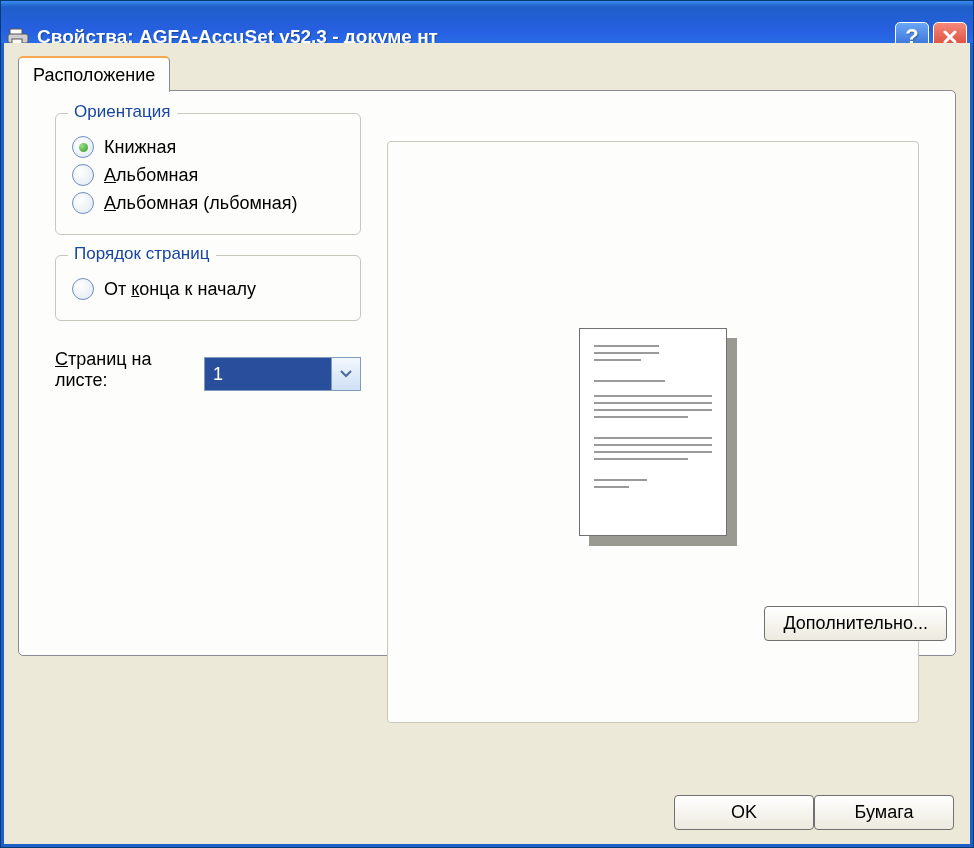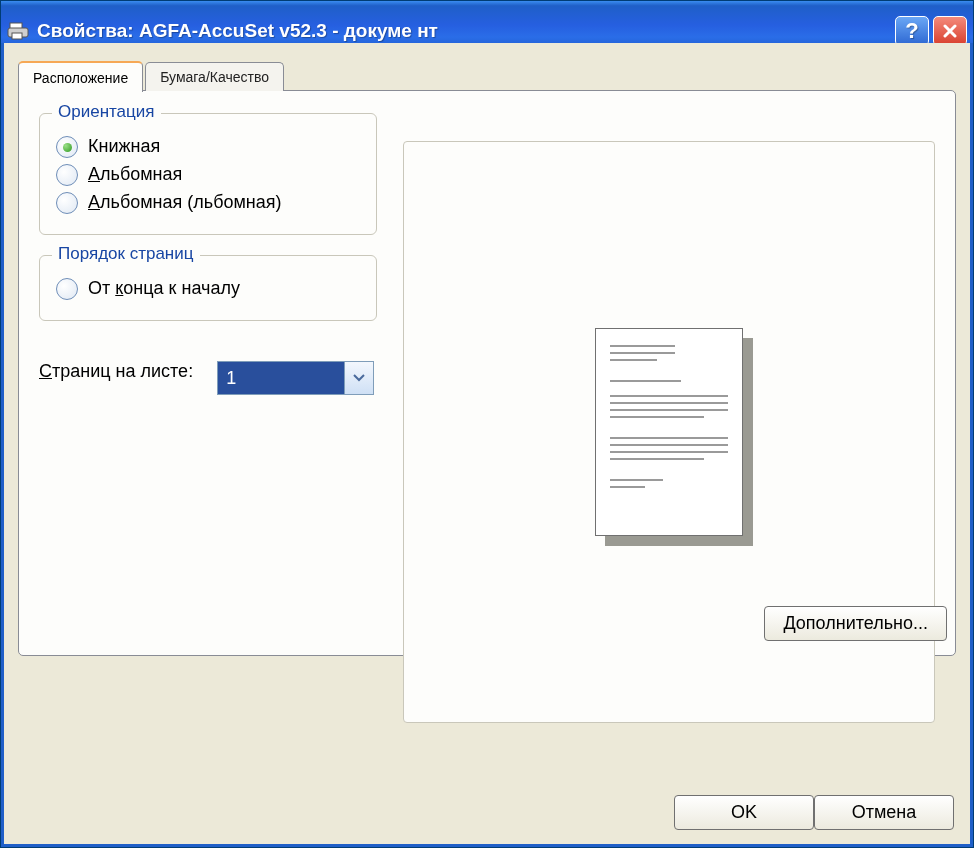--- a/index.html
+++ b/index.html
@@ -1,37 +1,37 @@
 <!DOCTYPE html>
 <html><head>
 <meta charset="utf-8">
 <style>
 html,body{margin:0;padding:0;font-family:Tahoma,Arial,sans-serif;font-size:16px;background:#ece9d8}
 .window{width:974px;height:848px;background:#ece9d8;border:1px solid #003c74;box-sizing:border-box;position:relative}
-.titlebar{height:42px;background:linear-gradient(to bottom,#3a8cf0 0%,#1f5fc8 8%,#265fe0 40%,#2a6de8 60%,#1850b8 100%);display:flex;align-items:center;padding:9px 6px;color:#fff;font-weight:bold;font-size:19px;text-shadow:1px 1px 1px rgba(0,0,0,.3)}
+.titlebar{height:42px;background:linear-gradient(to bottom,#3a8cf0 0%,#1f5fc8 8%,#265fe0 40%,#2a6de8 60%,#1850b8 100%);display:flex;align-items:center;padding:15px 6px;color:#fff;font-weight:bold;font-size:19px;text-shadow:1px 1px 1px rgba(0,0,0,.3)}
 .titlebar .icon-slot{margin-right:8px;display:flex;align-items:center}
 .titlebar .title-text{flex:1;white-space:nowrap;overflow:hidden}
 .titlebar .tb-btns{display:flex;gap:4px}
 .tb-btn{width:34px;height:30px;border-radius:5px;border:1px solid #fff;display:flex;align-items:center;justify-content:center;font-family:Tahoma,Arial,sans-serif;font-weight:bold;color:#fff;box-sizing:border-box}
 .tb-help{background:linear-gradient(to bottom,#6aa7f5,#2d67d2);font-size:22px}
 .tb-close{background:linear-gradient(to bottom,#f48a7b,#d83f2e);font-size:18px}
 .client{position:absolute;top:42px;left:0;right:0;bottom:0;background:#ece9d8;border:3px solid #1f5fc8;border-top:none;box-sizing:border-box;padding:12px 14px 14px 14px}
 .tab-row{display:flex;align-items:flex-end;height:36px;position:relative;z-index:2}
-.tab{background:#fcfcfa;border:1px solid #898c95;border-bottom:none;border-radius:5px 5px 0 0;padding:6px 14px 6px 14px;margin-right:2px;font-size:14px;position:relative}
+.tab{background:#fcfcfa;border:1px solid #898c95;border-bottom:none;border-radius:5px 5px 0 0;padding:6px 14px 6px 14px;margin-right:2px;font-size:18px;position:relative}
 .tab.active{background:#fdfdfb;border-top:2px solid #f6a855;padding-top:7px;z-index:3;top:1px}
 .tab.inactive{background:#f4f3ee;color:#222}
-.tab-panel{background:#fdfdfb;border:1px solid #898c95;border-radius:0 5px 5px 5px;height:566px;position:relative;top:-1px;z-index:1;padding:22px 20px;box-sizing:border-box;display:flex;gap:26px}
+.tab-panel{background:#fdfdfb;border:1px solid #898c95;border-radius:0 5px 5px 5px;height:566px;position:relative;top:-1px;z-index:1;padding:22px 36px;box-sizing:border-box;display:flex;gap:26px}
 .left-col{width:360px;display:flex;flex-direction:column;gap:20px}
 .right-col{flex:1;display:flex;align-items:flex-start;justify-content:center;padding-top:28px}
 .groupbox{border:1px solid #c9c7ba;border-radius:6px;padding:16px 16px 14px 16px;position:relative}
 .groupbox .legend{position:absolute;top:-12px;left:12px;background:#fdfdfb;padding:0 6px;color:#1846a3;font-size:17px}
-.radio-item{display:flex;align-items:flex-start;gap:10px;margin:6px 0;font-size:18px;color:#000}
+.radio-item{display:flex;align-items:center;gap:10px;margin:6px 0;font-size:18px;color:#000}
 .radio-outer{width:20px;height:20px;border-radius:50%;border:1px solid #6f8eb8;background:radial-gradient(circle at 35% 35%,#fff,#dfe8f3);display:flex;align-items:center;justify-content:center;flex-shrink:0}
 .radio-outer.selected::after{content:"";width:9px;height:9px;border-radius:50%;background:radial-gradient(circle at 30% 30%,#9be08a,#2f9a1f)}
-.pages-row{display:flex;align-items:flex-start;gap:24px;margin-top:20px}
+.pages-row{display:flex;align-items:flex-end;gap:24px;margin-top:8px}
 .pages-row label{font-size:18px;color:#000}
 .pages-row label u{text-decoration:underline}
 .combo{display:flex;align-items:stretch;height:34px}
 .combo-value{width:110px;background:#294f9c;color:#fff;border:1px solid #7f9db9;border-right:none;padding:0 8px;display:flex;align-items:center;font-size:18px}
 .combo-btn{width:28px;border:1px solid #7f9db9;background:linear-gradient(to bottom,#f3f7fd,#cfe0f5);display:flex;align-items:center;justify-content:center}
 .preview-frame{width:530px;height:580px;border:1px solid #c9c7ba;border-radius:4px;display:flex;align-items:center;justify-content:center;background:#fdfdfb}
 .doc-wrap{position:relative}
 .doc-shadow{position:absolute;top:10px;left:10px;width:148px;height:208px;background:#9a9a92}
 .doc-page{position:relative;width:148px;height:208px;background:#fff;border:1px solid #707070;box-sizing:border-box;padding:16px 14px}
 .doc-page .ln{height:2px;background:#9a9a9a;margin-bottom:5px}
@@ -64,21 +64,20 @@
         <svg width="14" height="14" viewBox="0 0 14 14">
             <path d="M2 2 L12 12 M12 2 L2 12" stroke="#fff" stroke-width="3" stroke-linecap="round"></path>
           </svg>
       </div>
     </div>
   </div>
 
   <div class="client">
     <div class="tab-row">
       <div class="tab active">Расположение</div>
-      <div class="tab inactive">Бумага/Качество</div>
     </div>
 
     <div class="tab-panel">
       <div class="left-col">
 
         <div class="groupbox">
           <div class="legend">Ориентация</div>
           <div class="radio-item">
             <span class="radio-outer selected"></span>
             <span>Книжная</span>
@@ -142,16 +141,16 @@
         </div>
       </div>
 
       <div class="extra-row">
         <button class="btn">Дополнительно...</button>
       </div>
     </div>
 
     <div class="footer">
       <button class="btn">OK</button>
-      <button class="btn">Отмена</button>
+      <button class="btn">Бумага</button>
     </div>
   </div>
 </div>
 
 </body></html>

